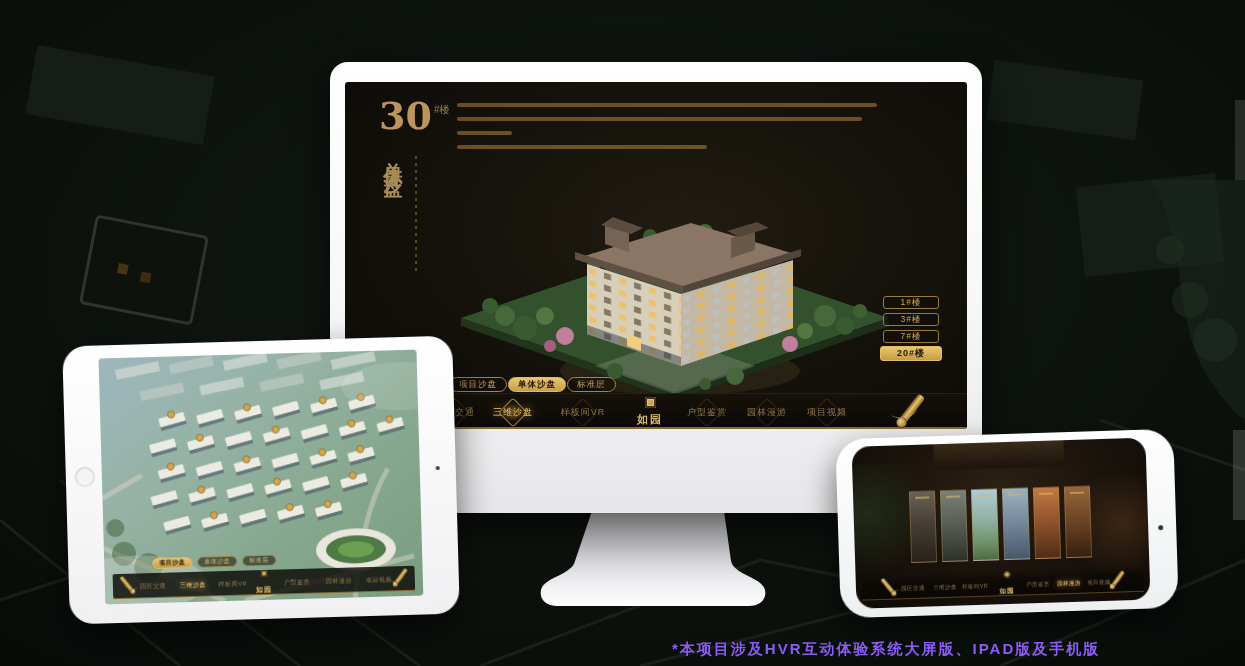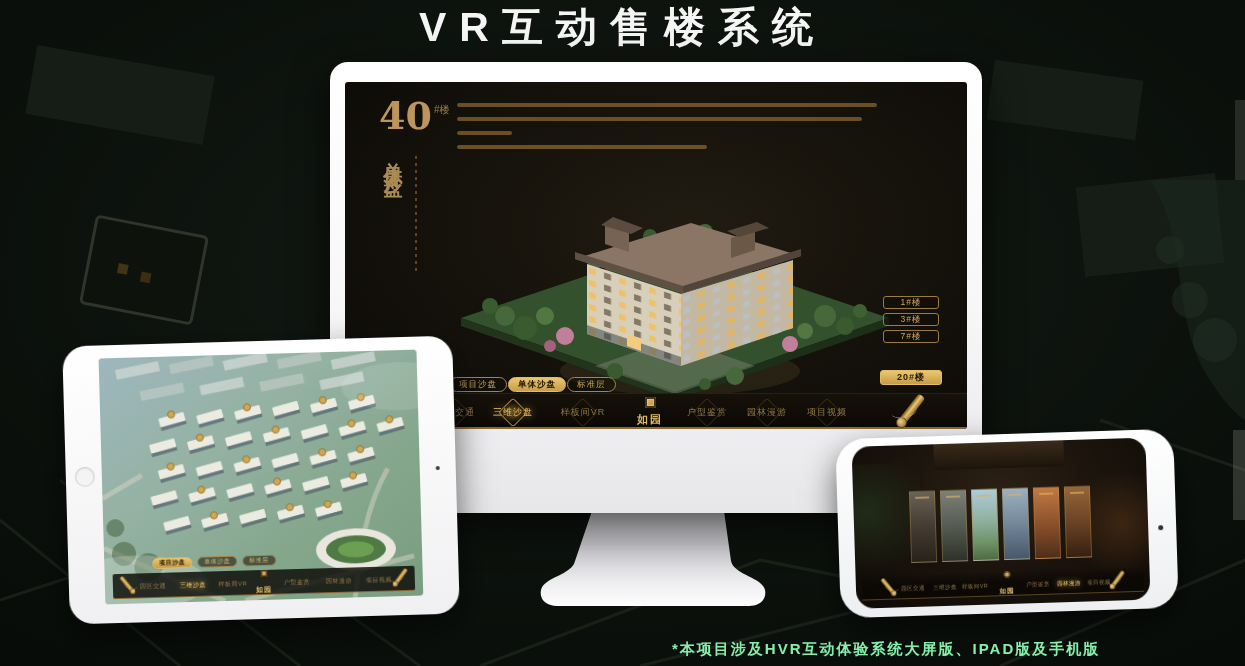--- a/index.html
+++ b/index.html
@@ -9,21 +9,21 @@
   svg{display:block;}
 
   
   .bg{position:absolute;left:0;top:0;width:1245px;height:666px;}
 
   
   .title{position:absolute;left:0;top:0;width:100%;margin:0;text-align:center;
          color:#f5f5f5;font-size:41px;font-weight:bold;letter-spacing:13px;line-height:54px;}
 
   
-  .footnote{position:absolute;left:672px;top:640px;color:#86efac;font-size:15px;
+  .footnote{position:absolute;left:672px;top:640px;color:#8b5cf6;font-size:15px;
             font-weight:bold;letter-spacing:2px;white-space:nowrap;}
 
   
   .stand{position:absolute;left:528px;top:511px;}
   .monitor-shell{position:absolute;left:330px;top:62px;width:652px;height:451px;border-radius:18px;
                  background:linear-gradient(180deg,#ffffff 0%,#f7f7f8 55%,#e7e7ea 100%);
                  box-shadow:0 14px 38px rgba(0,0,0,.65);}
   .monitor-screen{position:absolute;left:15px;top:20px;width:622px;height:347px;border-radius:3px;
                   overflow:hidden;background:radial-gradient(ellipse at 55% 42%,#211c12 0%,#16130c 45%,#0c0a07 100%);}
 
@@ -35,21 +35,21 @@
   .vdeco{position:absolute;left:70px;top:74px;width:2px;height:118px;
          background:repeating-linear-gradient(180deg,rgba(150,115,60,.55) 0 3px,transparent 3px 7px);}
   .intro i{position:absolute;left:112px;height:4px;border-radius:2px;background:rgba(163,122,52,.6);}
 
   .bld{position:absolute;left:100px;top:84px;cursor:grab;}
 
   .fbtn{position:absolute;left:538px;width:56px;height:13px;padding:0;font-family:inherit;
         font-size:8.5px;line-height:11px;letter-spacing:1px;color:#cda45c;text-align:center;
         background:rgba(18,14,8,.55);border:1px solid #9c7b3e;border-radius:3px;cursor:pointer;}
   .fbtn.active{left:535px;width:62px;height:15px;font-size:9px;font-weight:bold;color:#241a0a;
-        background:linear-gradient(180deg,#eac66f,#c69c48);border-color:#e3bd66;margin-top:24px;}
+        background:linear-gradient(180deg,#eac66f,#c69c48);border-color:#e3bd66;}
 
   .mtab{position:absolute;top:295px;height:15px;padding:0 9px;font-family:inherit;
         font-size:8.5px;line-height:13px;letter-spacing:1px;color:#c9a258;
         background:rgba(18,14,8,.5);border:1px solid #a98545;border-radius:8px;cursor:pointer;}
   .mtab.active{background:linear-gradient(180deg,#eac66f,#c79d49);color:#241a0a;border-color:#e3bd66;font-weight:bold;}
 
   .mnav{position:absolute;left:0;top:311px;width:622px;height:36px;
         background:linear-gradient(180deg,#161109,#0b0806);
         border-top:1px solid rgba(140,100,40,.25);border-bottom:2px solid #8a6a33;}
   .mnav-item{position:absolute;top:18px;transform:translate(-50%,-50%);white-space:nowrap;
@@ -161,39 +161,38 @@
     <path d="M1150,180 C1190,240 1170,320 1210,380 C1230,412 1245,420 1245,420 L1245,180 Z" fill="#1b2a20" opacity=".5"></path>
     <g fill="#223024" opacity=".5">
       <circle cx="1190" cy="300" r="18"></circle>
         <circle cx="1215" cy="340" r="22"></circle>
         <circle cx="1170" cy="250" r="14"></circle>
     </g>
     <rect x="1233" y="430" width="12" height="90" fill="#c8cabf" opacity=".2"></rect>
     <rect x="1235" y="100" width="10" height="80" fill="#c8cabf" opacity=".15"></rect>
   </svg>
 
-  <h1 class="title">VR互动售楼系统</h1>
 
   <svg class="stand" width="250" height="98" viewBox="0 0 250 98">
     <defs>
       <linearGradient id="standGrad" x1="0" y1="0" x2="0" y2="1">
         <stop offset="0" stop-color="#d7d7da"></stop>
           <stop offset=".35" stop-color="#c6c6cb"></stop>
         <stop offset=".75" stop-color="#ededf0"></stop>
           <stop offset="1" stop-color="#ffffff"></stop>
       </linearGradient>
     </defs>
     <path d="M64,0 L196,0 L203,50 C206,64 234,66 237,79 C239,89 231,95 221,95 L29,95 C19,95 11,89 13,79 C16,66 44,64 47,50 Z" fill="url(#standGrad)"></path>
   </svg>
 
   <div class="monitor-shell">
     <div class="monitor-screen">
 
       <div class="scr-title">
-        <span class="num">40</span><span class="unit">#楼</span>
+        <span class="num">30</span><span class="unit">#楼</span>
       </div>
       <div class="scr-sub">单体沙盘</div>
       <i class="vdeco"></i>
 
       <div class="intro">
         <i style="top:21px;width:420px"></i>
         <i style="top:35px;width:405px"></i>
         <i style="top:49px;width:55px"></i>
         <i style="top:63px;width:250px"></i>
       </div>

